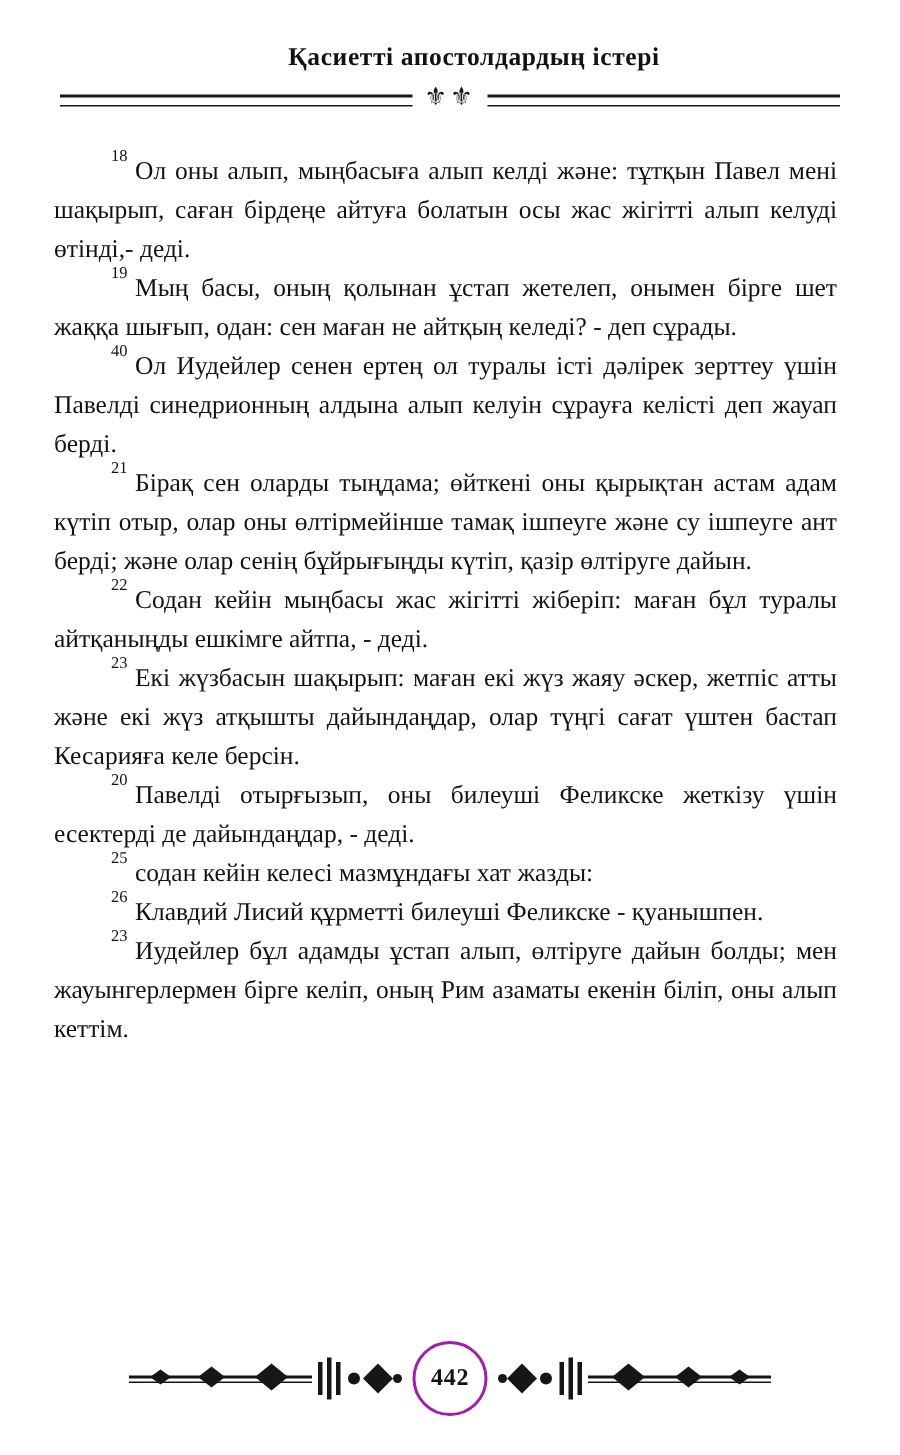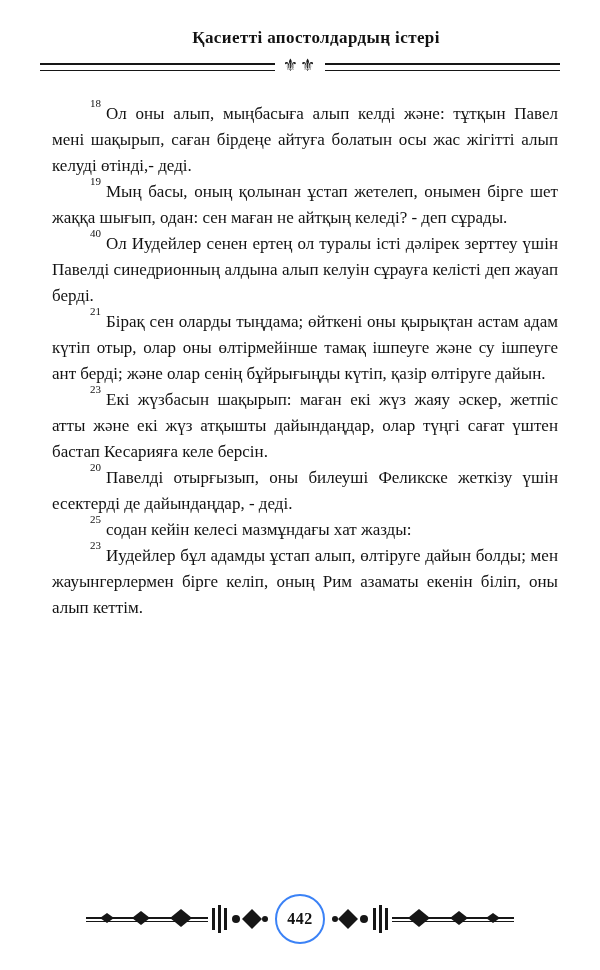--- a/index.html
+++ b/index.html
@@ -41,21 +41,21 @@
   .rule-ornament {
     font-family: "DejaVu Sans", sans-serif;
     font-size: 17px;
     line-height: 1;
     padding: 0 8px;
     color: #161616;
     letter-spacing: 2px;
     transform: translateY(-1px);
   }
   .body-text {
-    margin: 26px 42px 0 52px;
+    margin: 26px 42px 0 36px;
   }
   .verse {
     margin: 0;
     text-align: justify;
     text-indent: 38px;
     font-size: 17px;
     line-height: 26px;
   }
   .verse sup {
     font-size: 11px;
@@ -75,21 +75,21 @@
   }
   .flourish {
     display: block;
   }
   .flourish.mirrored {
     transform: scaleX(-1);
   }
   .page-circle {
     width: 46px;
     height: 46px;
-    border: 2px solid #3b82f6;
+    border: 2px solid #a21caf;
     border-radius: 50%;
     display: flex;
     align-items: center;
     justify-content: center;
     margin: 0 4px;
     background: #ffffff;
     box-shadow: 0 0 0 1px #ffffff;
   }
   .page-circle span {
     font-size: 16px;
@@ -108,23 +108,25 @@
     <span class="rule-line"></span>
     <span class="rule-ornament">⚜⚜</span>
     <span class="rule-line"></span>
   </div>
 
   <div class="body-text">
     <p class="verse"><sup>18</sup><span>Ол оны алып, мыңбасыға алып келді және: тұтқын Павел мені шақырып, саған бірдеңе айтуға болатын осы жас жігітті алып келуді өтінді,- деді.</span></p>
     <p class="verse"><sup>19</sup><span>Мың басы, оның қолынан ұстап жетелеп, онымен бірге шет жаққа шығып, одан: сен маған не айтқың келеді? - деп сұрады.</span></p>
     <p class="verse"><sup>40</sup><span>Ол Иудейлер сенен ертең ол туралы істі дәлірек зерттеу үшін Павелді синедрионның алдына алып келуін сұрауға келісті деп жауап берді.</span></p>
     <p class="verse"><sup>21</sup><span>Бірақ сен оларды тыңдама; өйткені оны қырықтан астам адам күтіп отыр, олар оны өлтірмейінше тамақ ішпеуге және су ішпеуге ант берді; және олар сенің бұйрығыңды күтіп, қазір өлтіруге дайын.</span></p>
+    <p class="verse"><sup>22</sup><span>Содан кейін мыңбасы жас жігітті жіберіп: маған бұл туралы айтқаныңды ешкімге айтпа, - деді.</span></p>
     <p class="verse"><sup>23</sup><span>Екі жүзбасын шақырып: маған екі жүз жаяу әскер, жетпіс атты және екі жүз атқышты дайындаңдар, олар түңгі сағат үштен бастап Кесарияға келе берсін.</span></p>
     <p class="verse"><sup>20</sup><span>Павелді отырғызып, оны билеуші Феликске жеткізу үшін есектерді де дайындаңдар, - деді.</span></p>
     <p class="verse"><sup>25</sup><span>содан кейін келесі мазмұндағы хат жазды:</span></p>
+    <p class="verse"><sup>26</sup><span>Клавдий Лисий құрметті билеуші Феликске - қуанышпен.</span></p>
     <p class="verse"><sup>23</sup><span>Иудейлер бұл адамды ұстап алып, өлтіруге дайын болды; мен жауынгерлермен бірге келіп, оның Рим азаматы екенін біліп, оны алып кеттім.</span></p>
   </div>
 
   <div class="footer">
     <svg class="flourish" width="185" height="32" viewBox="0 0 185 32" aria-hidden="true">
       <rect x="0" y="14" width="122" height="2" fill="#161616"></rect>
       <rect x="0" y="18" width="122" height="1" fill="#161616"></rect>
       <path d="M14 15 l7 -5 7 5 -7 5 z" fill="#161616"></path>
       <path d="M46 15 l9 -7 9 7 -9 7 z" fill="#161616"></path>
       <path d="M84 15 l11 -9 11 9 -11 9 z" fill="#161616"></path>

